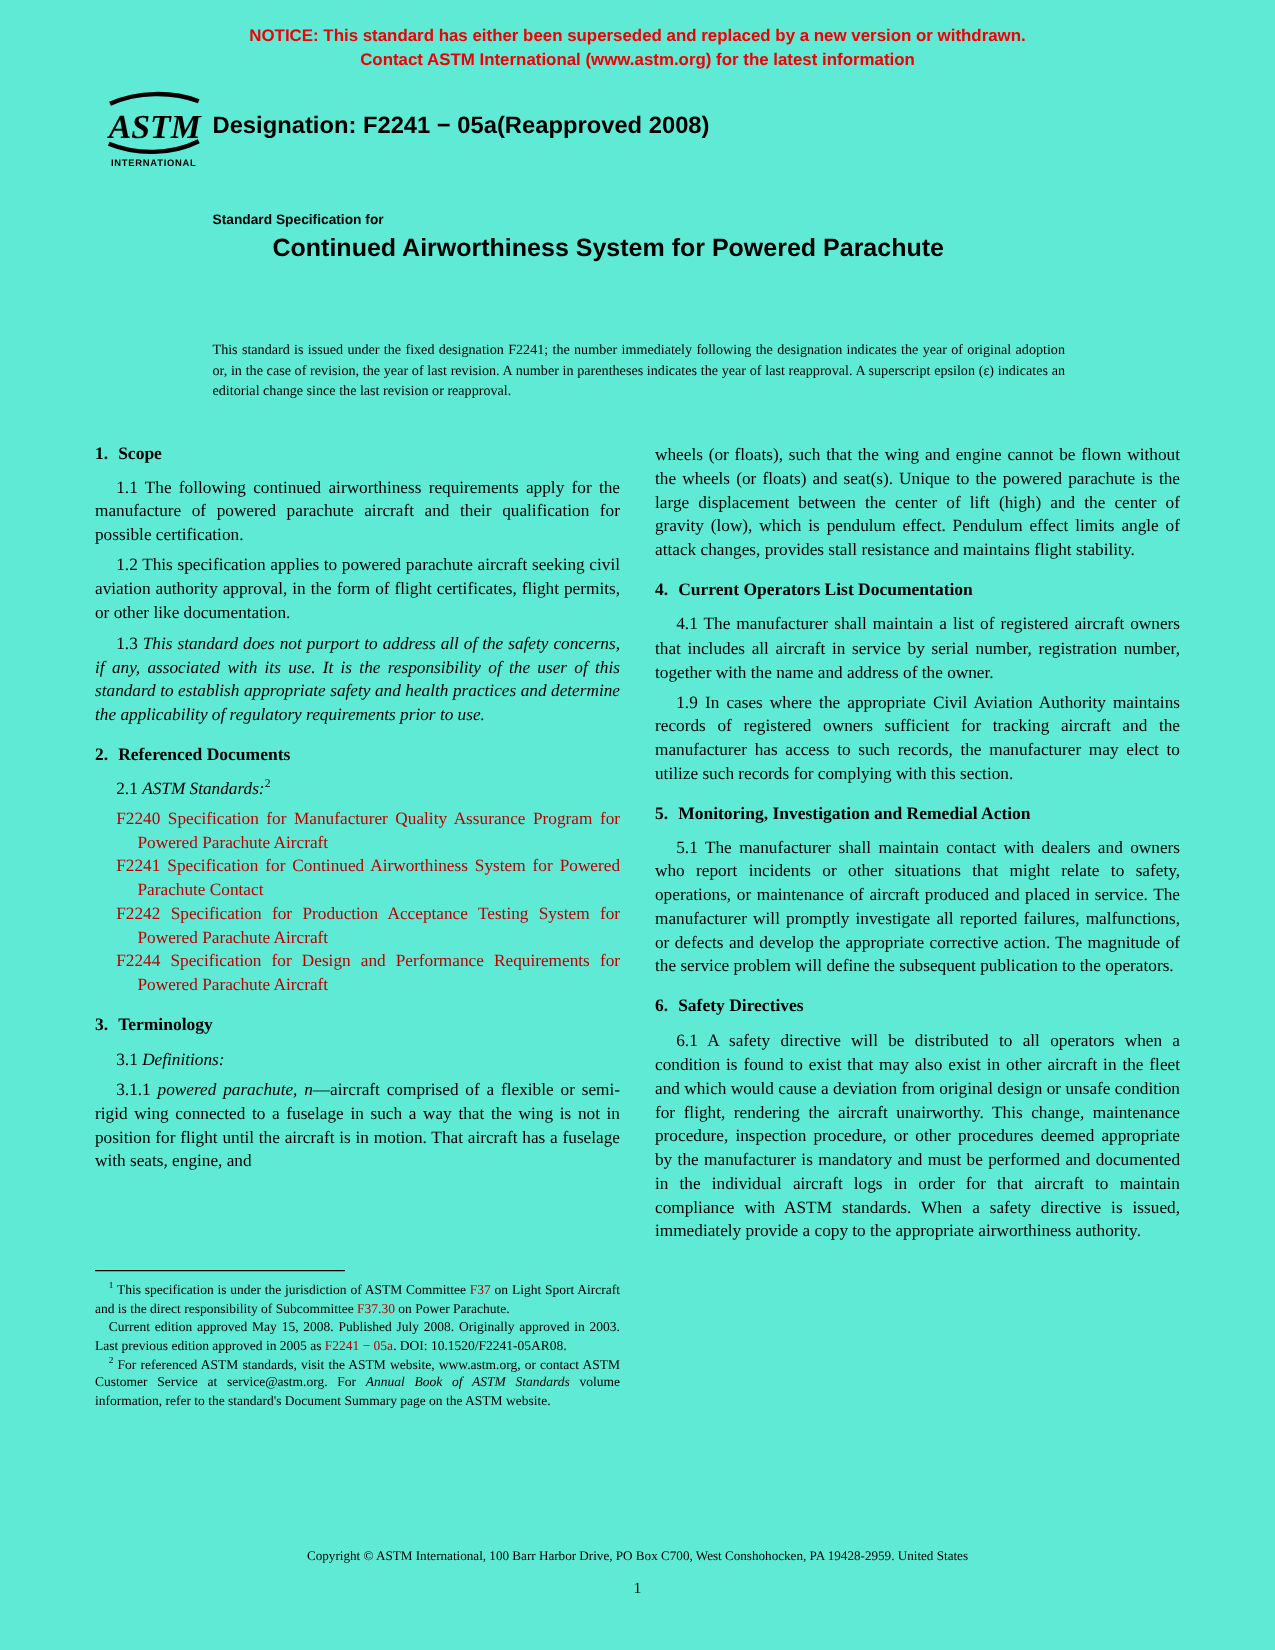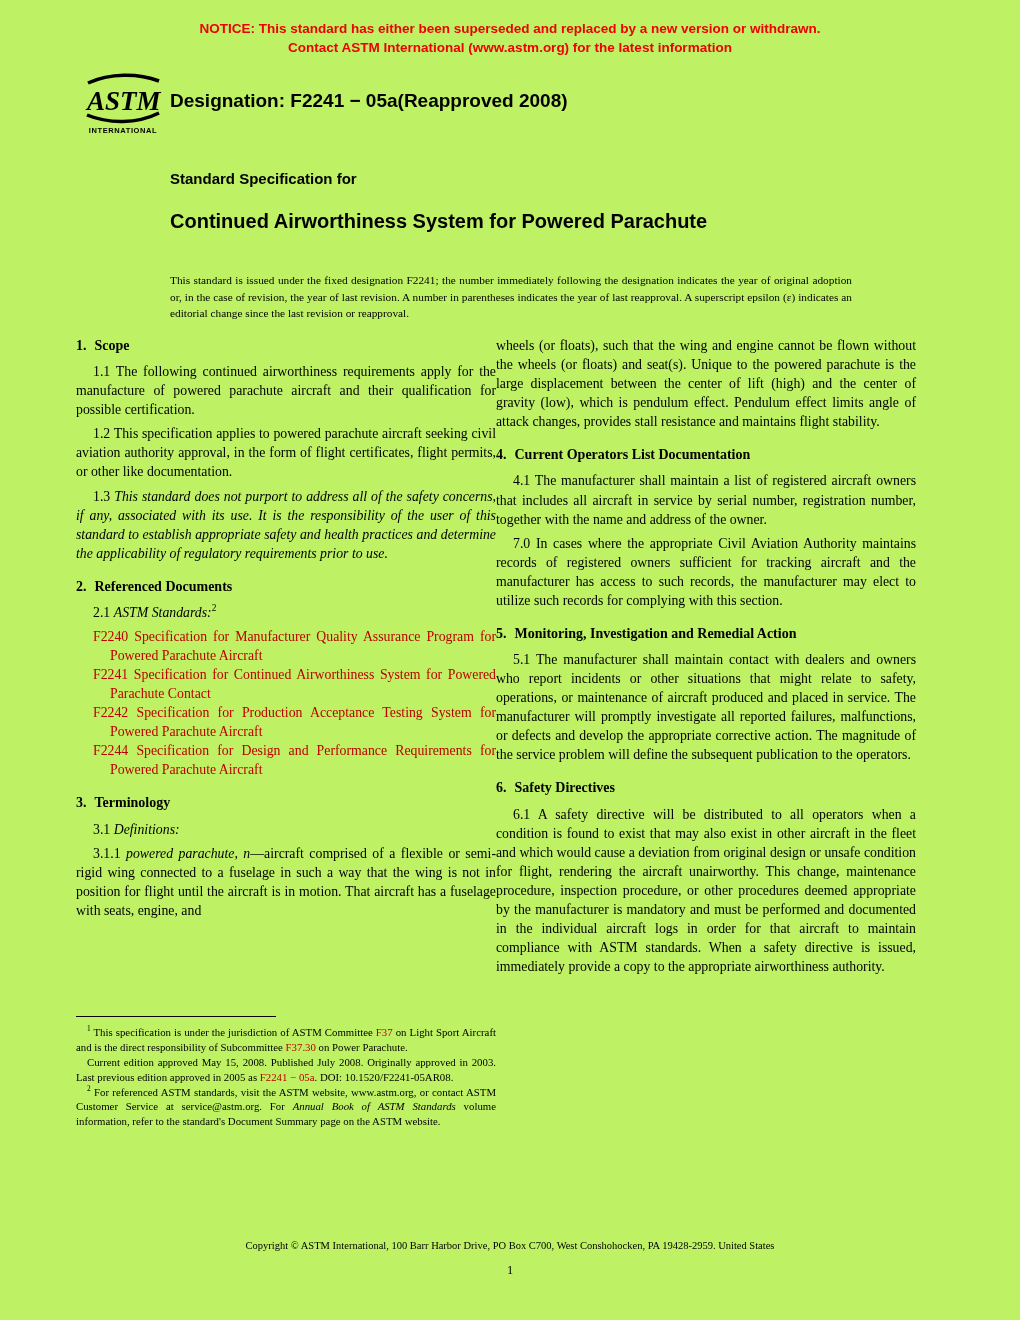--- a/index.html
+++ b/index.html
@@ -1,43 +1,43 @@
 <!DOCTYPE html>
 <html lang="en" style="--notice_red: #ee0005; --link_red: #bb0000;"><head>
 <meta charset="utf-8">
 <style>
   :root { --notice_red:#ee0005; --link_red:#bb0000; }
   * { box-sizing:border-box; }
   html,body { margin:0; padding:0; }
   body { background:#ffffff; }
-  .page { position:relative; width:1020px; height:1320px; background:#bef264;
+  .page { position:relative; width:1020px; height:1320px; background:#5eead4;
           font-family:"Liberation Serif", serif; color:#000; overflow:hidden; }
 
   .notice { position:absolute; top:20px; left:0; width:100%; text-align:center;
             color:var(--notice_red,#e00); font-family:"Liberation Sans", sans-serif;
             font-weight:bold; font-size:13.5px; line-height:1.4; }
 
   .logo { position:absolute; top:72px; left:82px; width:82px; text-align:center; }
   .logo svg { display:block; margin:0 auto; }
   .logo-sub { font-family:"Liberation Sans", sans-serif; font-weight:bold;
               font-size:7.5px; letter-spacing:0.6px; margin-top:2px;text-align:center; }
 
   .designation { position:absolute; top:90px; left:170px;
                  font-family:"Liberation Sans", sans-serif; font-weight:bold; font-size:19px; }
 
   .title-block { position:absolute; top:170px; left:170px; width:700px;
                  font-family:"Liberation Sans", sans-serif; font-weight:bold; }
-  .title-kicker { font-size:15px; margin-bottom:21px; }
-  .title-main { font-size:20px; line-height:1.32; }
+  .title-kicker { font-size:11px; margin-bottom:4px; }
+  .title-main { font-size:20px; line-height:1.32;margin-left:48px; }
   .tsup { font-size:12px; }
 
   .intro { position:absolute; top:272px; left:170px; width:682px;
            font-size:11.3px; line-height:1.47; text-align:justify; }
 
-  .columns { position:absolute; top:336px; left:76px; width:868px; display:flex; }
+  .columns { position:absolute; top:354px; left:76px; width:868px; display:flex; gap:28px; }
   .col { width:420px; font-size:13.8px; line-height:1.38; text-align:justify; hyphens:auto; }
   .col > :first-child { margin-top:0; }
   .sec { font-size:14px; font-weight:bold; margin:14px 0 7px; text-align:left; }
   .sec .st { margin-left:8px; }
   .para { margin:0 0 5px; text-indent:17px; }
   .cont { margin:0 0 5px; }
   .ref { margin:0; padding-left:34px; text-indent:-17px; color:var(--link_red,#b00); }
   .reflink { color:var(--link_red,#b00); text-decoration:none; cursor:pointer; }
   .it { font-style:italic; }
   sup { font-size:68%; line-height:0; }
@@ -97,21 +97,21 @@
       <h3 class="sec"><span>3.</span><span class="st">Terminology</span></h3>
       <p class="para"><span>3.1</span> <span class="it">Definitions:</span></p>
       <p class="para"><span>3.1.1</span> <span class="it">powered parachute, n</span><span>—aircraft comprised of a flexible or semi-rigid wing connected to a fuselage in such a way that the wing is not in position for flight until the aircraft is in motion. That aircraft has a fuselage with seats, engine, and</span></p>
     </div>
 
     <div class="col">
       <p class="cont">wheels (or floats), such that the wing and engine cannot be flown without the wheels (or floats) and seat(s). Unique to the powered parachute is the large displacement between the center of lift (high) and the center of gravity (low), which is pendulum effect. Pendulum effect limits angle of attack changes, provides stall resistance and maintains flight stability.</p>
 
       <h3 class="sec"><span>4.</span><span class="st">Current Operators List Documentation</span></h3>
       <p class="para">4.1 The manufacturer shall maintain a list of registered aircraft owners that includes all aircraft in service by serial number, registration number, together with the name and address of the owner.</p>
-      <p class="para">7.0 In cases where the appropriate Civil Aviation Authority maintains records of registered owners sufficient for tracking aircraft and the manufacturer has access to such records, the manufacturer may elect to utilize such records for complying with this section.</p>
+      <p class="para">1.9 In cases where the appropriate Civil Aviation Authority maintains records of registered owners sufficient for tracking aircraft and the manufacturer has access to such records, the manufacturer may elect to utilize such records for complying with this section.</p>
 
       <h3 class="sec"><span>5.</span><span class="st">Monitoring, Investigation and Remedial Action</span></h3>
       <p class="para">5.1 The manufacturer shall maintain contact with dealers and owners who report incidents or other situations that might relate to safety, operations, or maintenance of aircraft produced and placed in service. The manufacturer will promptly investigate all reported failures, malfunctions, or defects and develop the appropriate corrective action. The magnitude of the service problem will define the subsequent publication to the operators.</p>
 
       <h3 class="sec"><span>6.</span><span class="st">Safety Directives</span></h3>
       <p class="para">6.1 A safety directive will be distributed to all operators when a condition is found to exist that may also exist in other aircraft in the fleet and which would cause a deviation from original design or unsafe condition for flight, rendering the aircraft unairworthy. This change, maintenance procedure, inspection procedure, or other procedures deemed appropriate by the manufacturer is mandatory and must be performed and documented in the individual aircraft logs in order for that aircraft to maintain compliance with ASTM standards. When a safety directive is issued, immediately provide a copy to the appropriate airworthiness authority.</p>
     </div>
 
   </div>
 

